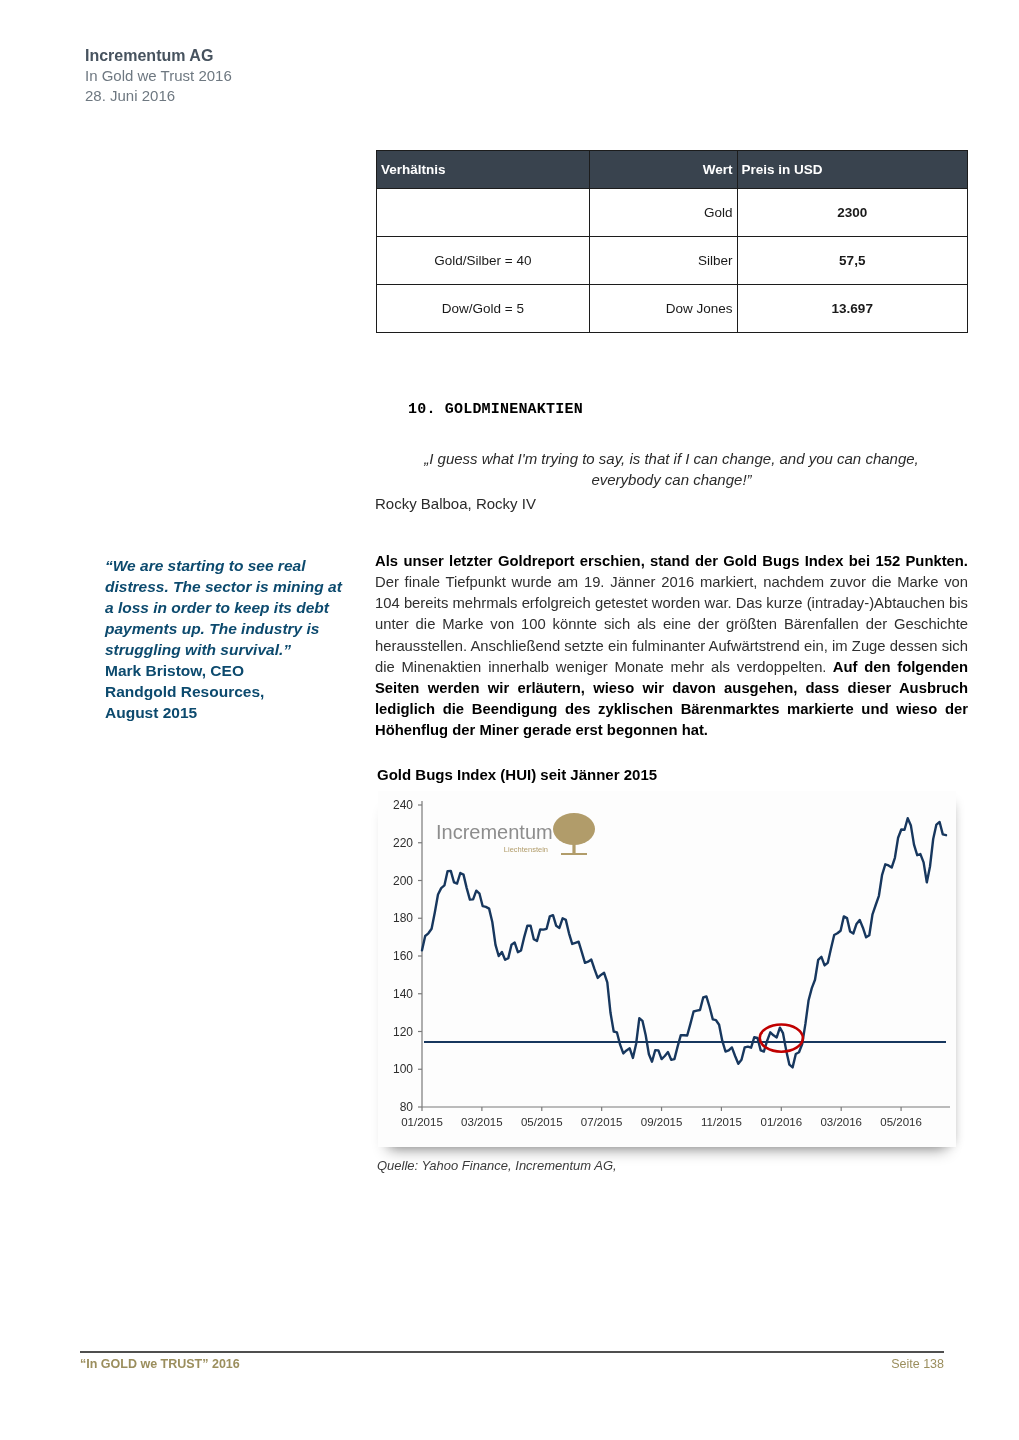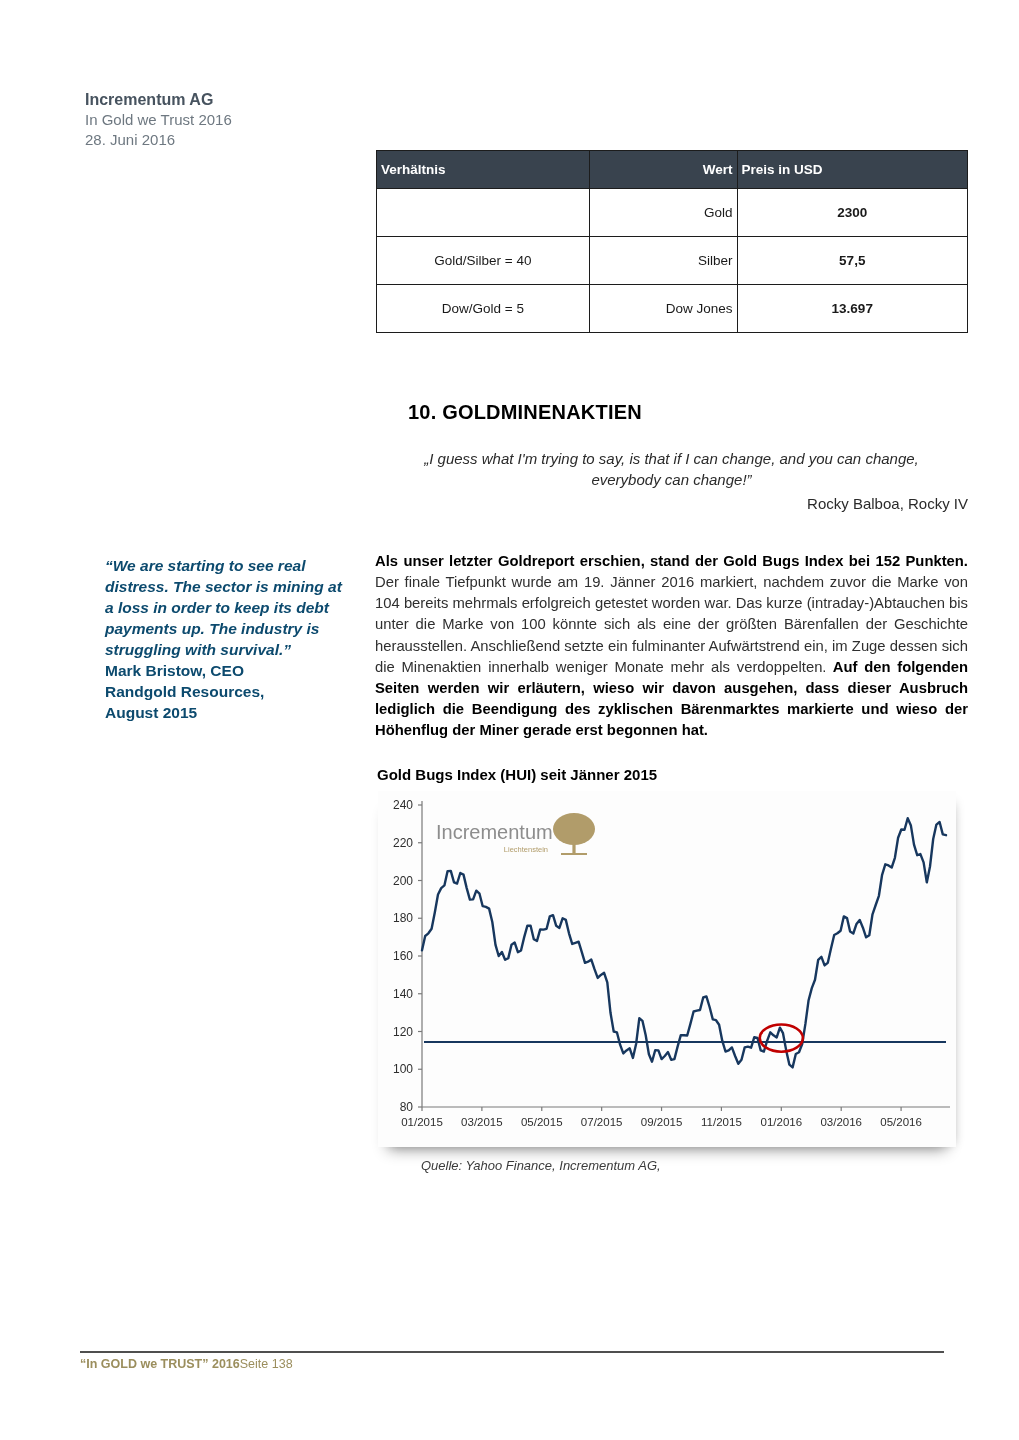--- a/index.html
+++ b/index.html
@@ -1,59 +1,59 @@
 <!DOCTYPE html>
 <html><head>
 <meta charset="utf-8">
 <style>
   html,body{margin:0;padding:0;background:#e8e8e8;}
   .page{position:relative;width:1019px;height:1440px;margin:0 auto;background:#ffffff;
         font-family:"Liberation Sans",sans-serif;color:#1c1c1c;overflow:hidden;}
 
   
-  .doc-header{position:absolute;left:85px;top:46px;margin-top:44px;}
+  .doc-header{position:absolute;left:85px;top:46px;}
   .doc-header .company{font-size:16px;font-weight:bold;color:#47535f;line-height:20px;}
   .doc-header .sub{font-size:15px;color:#6e7881;line-height:19.5px;}
 
   
   .ratio-table{position:absolute;left:376px;top:150px;width:592px;border-collapse:collapse;
                table-layout:fixed;font-size:13.5px;color:#1a1a1a;}
   .ratio-table th,.ratio-table td{border:1px solid #1c1c1c;overflow:hidden;}
   .ratio-table th{background:#39434e;color:#ffffff;font-weight:bold;padding:11px 4px;text-align:left;}
   .ratio-table td{padding:16px 4px;text-align:center;background:#fff;}
   .ratio-table .wert{text-align:right;padding-left:12px;}
   .ratio-table td.price{font-weight:bold;}
 
   
-  .section-heading{position:absolute;left:408px;top:401px;font-size:20px;font-weight:bold;color:#000;
-                   letter-spacing:.2px;}
+  .section-heading{position:absolute;left:408px;top:401px;font-size:15px;font-weight:bold;color:#000;
+                   letter-spacing:.2px;font-family:Liberation Mono, monospace;}
   .rocky-quote{position:absolute;left:375px;top:448px;width:593px;font-style:italic;font-size:15px;
                color:#2a2a2a;text-align:center;line-height:21px;}
-  .rocky-attr{position:absolute;left:375px;top:495px;width:593px;text-align:right;font-size:15px;color:#2a2a2a;}
+  .rocky-attr{position:absolute;left:375px;top:495px;width:593px;font-size:15px;color:#2a2a2a;}
 
   
   .side-quote{position:absolute;left:105px;top:555px;width:242px;font-size:15.5px;line-height:21px;color:#0c4a6e;}
   .side-quote .q{font-weight:bold;font-style:italic;}
   .side-quote .a{font-weight:bold;}
 
   
   .body-par{position:absolute;left:375px;top:536px;width:593px;font-size:14.8px;line-height:21.2px;
             text-align:justify;color:#2f2f2f;}
   .body-par .b{font-weight:bold;color:#000;}
 
   
   .chart-title{position:absolute;left:377px;top:766px;font-size:15px;font-weight:bold;color:#000;}
   .chart-wrap{position:absolute;left:378px;top:791px;width:578px;height:356px;background:#fdfdfd;
               box-shadow:0 12px 14px -10px rgba(0,0,0,.45), 6px 4px 10px -8px rgba(0,0,0,.25);}
   .chart-wrap svg{display:block;}
-  .chart-source{position:absolute;left:377px;top:1158px;font-size:13px;font-style:italic;color:#3a3a3a;margin-left:44px;}
+  .chart-source{position:absolute;left:377px;top:1158px;font-size:13px;font-style:italic;color:#3a3a3a;}
 
   
   .footer-rule{position:absolute;left:80px;top:1351px;width:864px;border-top:2px solid #4f4f4f;height:0;}
-  .footer{position:absolute;left:80px;top:1357px;width:864px;display:flex;
+  .footer{position:absolute;left:80px;top:1357px;width:864px;display:flex;justify-content:space-between;
           font-size:12.5px;color:#9b8e5d;}
   .footer .left{font-weight:bold;}
 </style>
 </head>
 <body>
 
 <div class="page">
 
   <div class="doc-header">
     <div class="company">Incrementum AG</div>

